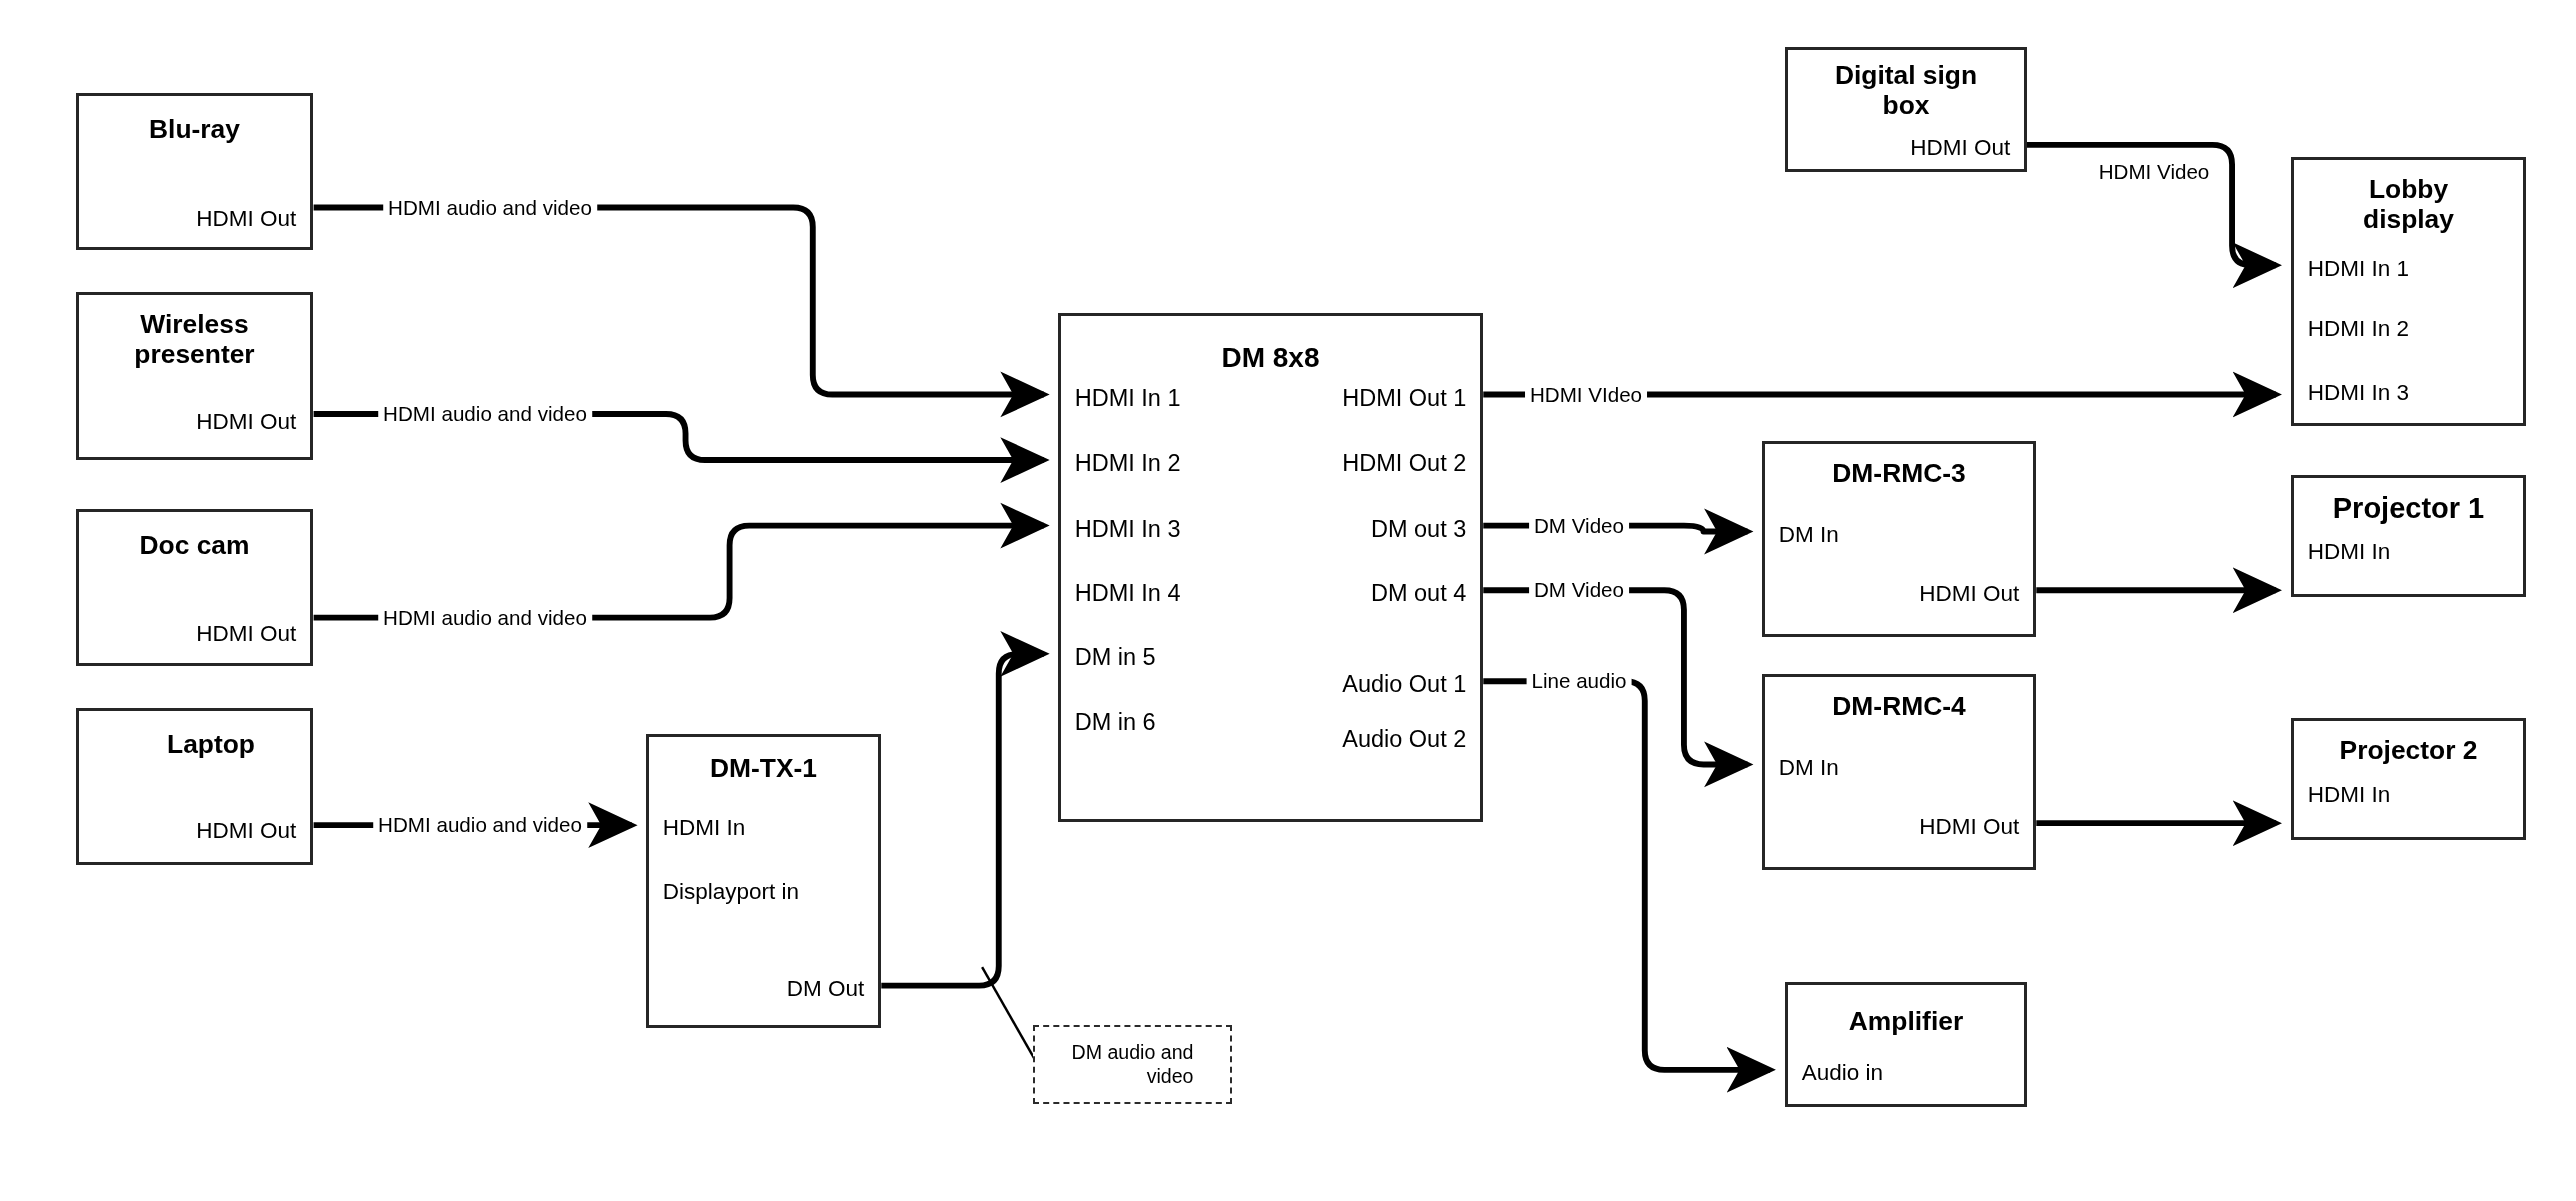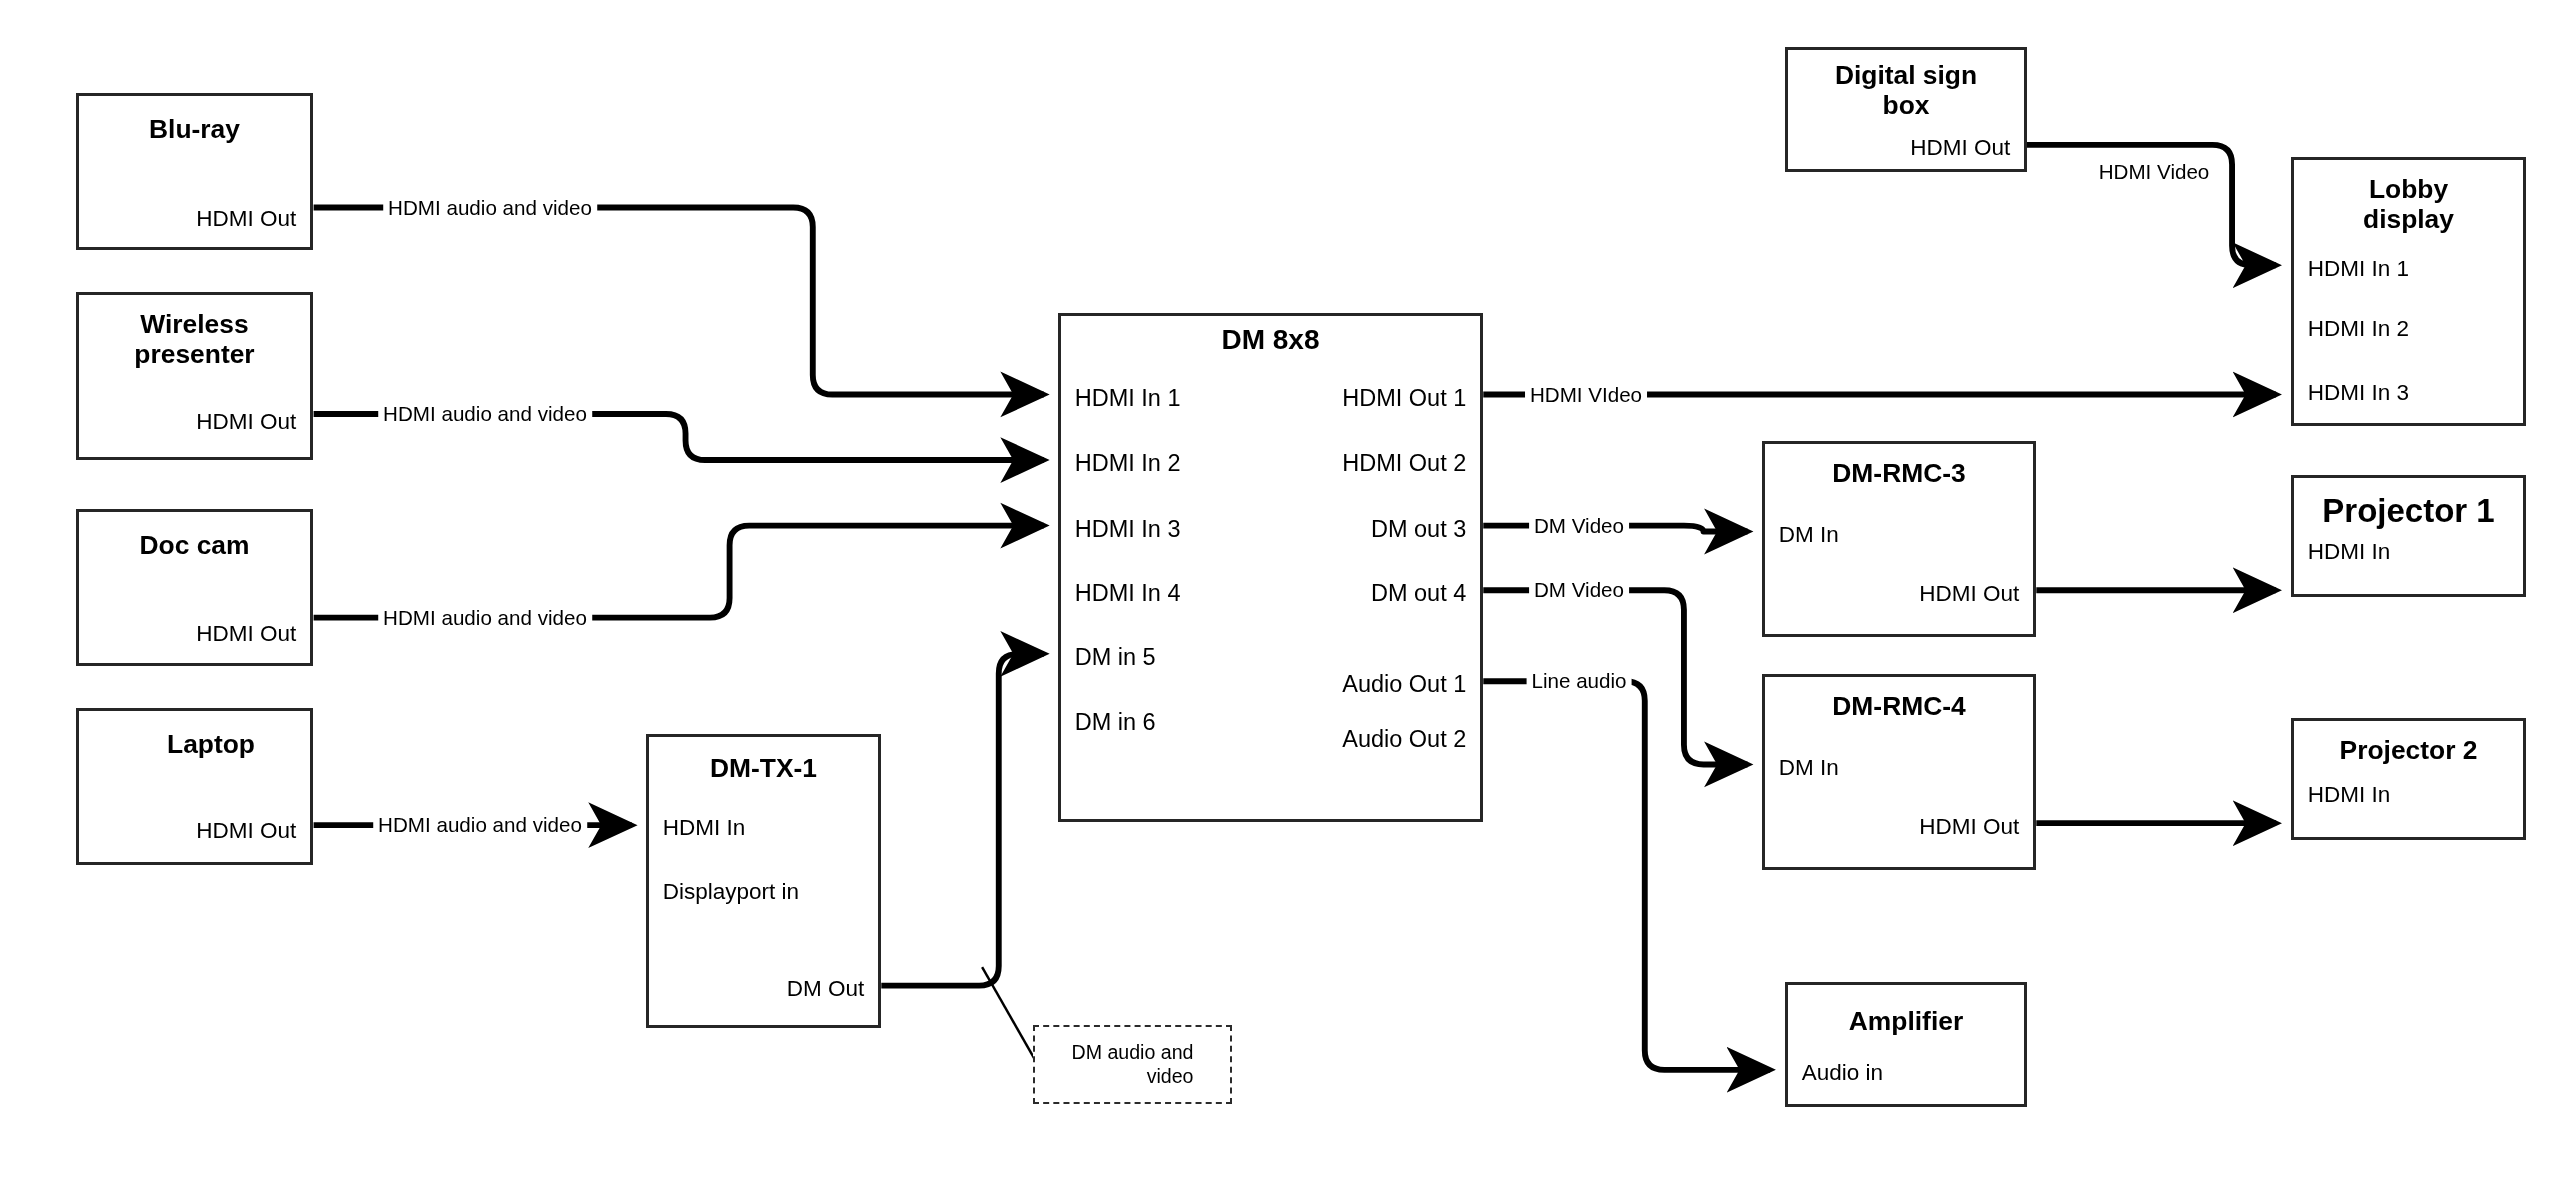--- a/index.html
+++ b/index.html
@@ -79,21 +79,21 @@
   </div>
 
   <div class="node" style="left:646px;top:734px;width:235px;height:294px;">
     <div class="title" style="font-size:26.4px;margin-top:15.7px;">DM-TX-1</div>
     <div class="port l" style="font-size:22.5px;top:79px;">HDMI In</div>
     <div class="port l" style="font-size:22.5px;top:143px;">Displayport in</div>
     <div class="port r" style="font-size:22.5px;top:240px;">DM Out</div>
   </div>
 
   <div class="node" style="left:1058px;top:313px;width:425px;height:509px;">
-    <div class="title" style="font-size:28px;margin-top:8px;">DM 8x8</div>
+    <div class="title" style="font-size:28px;margin-top:26px;">DM 8x8</div>
     <div class="port l" style="font-size:23.5px;top:70px;">HDMI In 1</div>
     <div class="port l" style="font-size:23.5px;top:135px;">HDMI In 2</div>
     <div class="port l" style="font-size:23.5px;top:201px;">HDMI In 3</div>
     <div class="port l" style="font-size:23.5px;top:265px;">HDMI In 4</div>
     <div class="port l" style="font-size:23.5px;top:329px;">DM in 5</div>
     <div class="port l" style="font-size:23.5px;top:394px;">DM in 6</div>
     <div class="port r" style="font-size:23.5px;top:70px;">HDMI Out 1</div>
     <div class="port r" style="font-size:23.5px;top:135px;">HDMI Out 2</div>
     <div class="port r" style="font-size:23.5px;top:201px;">DM out 3</div>
     <div class="port r" style="font-size:23.5px;top:265px;">DM out 4</div>
@@ -121,21 +121,21 @@
     <div class="port r" style="font-size:22.5px;top:138px;">HDMI Out</div>
   </div>
 
   <div class="node" style="left:1762px;top:674px;width:274px;height:196px;">
     <div class="title" style="font-size:26.4px;margin-top:13.7px;">DM-RMC-4</div>
     <div class="port l" style="font-size:22.5px;top:79px;">DM In</div>
     <div class="port r" style="font-size:22.5px;top:138px;">HDMI Out</div>
   </div>
 
   <div class="node" style="left:2291px;top:475px;width:235px;height:122px;">
-    <div class="title" style="font-size:33px;margin-top:13.7px;">Projector 1</div>
+    <div class="title" style="font-size:29px;margin-top:13.7px;">Projector 1</div>
     <div class="port l" style="font-size:22.5px;top:62px;">HDMI In</div>
   </div>
 
   <div class="node" style="left:2291px;top:718px;width:235px;height:122px;">
     <div class="title" style="font-size:26.4px;margin-top:13.7px;">Projector 2</div>
     <div class="port l" style="font-size:22.5px;top:62px;">HDMI In</div>
   </div>
 
   <div class="node" style="left:1785px;top:982px;width:242px;height:125px;">
     <div class="title" style="font-size:26.4px;margin-top:21px;">Amplifier</div>

